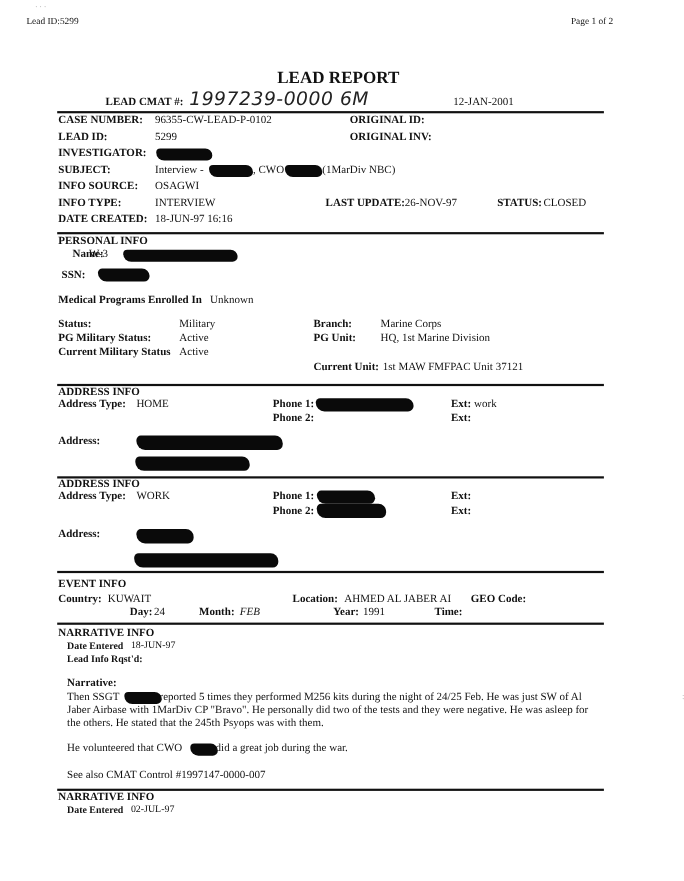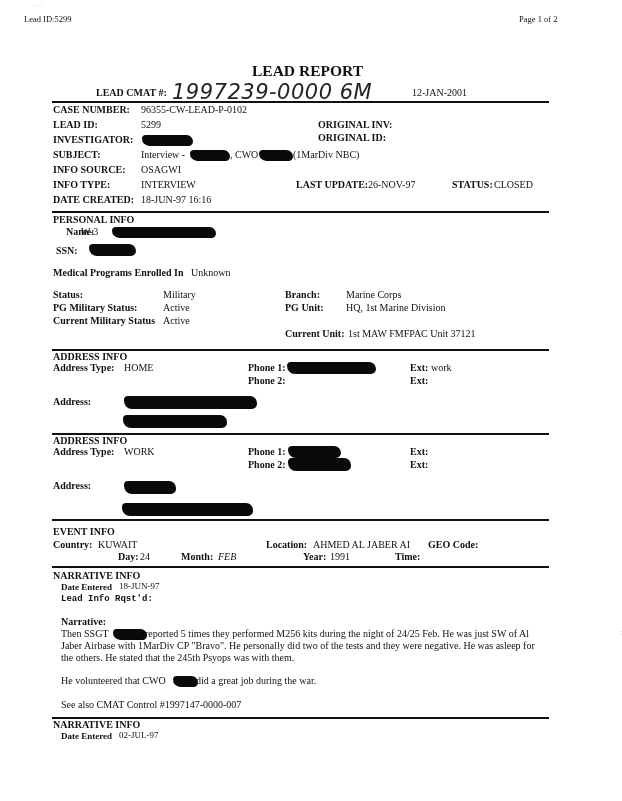--- a/index.html
+++ b/index.html
@@ -4,21 +4,21 @@
 <style>
   html, body { margin:0; padding:0; }
   body { width:622px; height:801px; background:#ffffff; position:relative; overflow:hidden;
          font-family:"Liberation Serif", serif; color:#111; }
   .abs { position:absolute; white-space:nowrap; }
   .s9 { font-size:9px; }
   .s10 { font-size:10px; }
   .b { font-weight:bold; }
   .line { position:absolute; left:52px; width:497px; background:#111; }
   .red { position:absolute; background:#0a0a0a; border-radius:4px 7px 5px 8px; }
-  .hand { font-family:"DejaVu Sans", sans-serif; font-style:italic; font-size:21px; letter-spacing:0.5px; color:#222; }
+  .hand { font-family:"DejaVu Sans", sans-serif; font-style:italic; font-size:17px; letter-spacing:0.5px; color:#222; }
   .dots { color:#bbb; font-size:8px; }
 </style>
 </head>
 <body>
 
 <div class="abs dots" style="left:32px;top:-1px;">. . .</div>
 
 <div class="abs s9" style="left:24px;top:14px;font-size:8.5px;">Lead ID:5299</div>
 <div class="abs s9" style="left:519px;top:14px;font-size:8.5px;">Page  1 of   2</div>
 
@@ -41,21 +41,21 @@
 <div class="abs s10" style="left:230px;top:149px;">, CWO</div>
 <div class="red" style="left:259px;top:150px;width:34px;height:11px;"></div>
 <div class="abs s10" style="left:293px;top:149px;">(1MarDiv NBC)</div>
 <div class="abs b s10" style="left:53px;top:164px;">INFO SOURCE:</div>
 <div class="abs s10" style="left:141px;top:164px;">OSAGWI</div>
 <div class="abs b s10" style="left:53px;top:179px;">INFO TYPE:</div>
 <div class="abs s10" style="left:141px;top:179px;">INTERVIEW</div>
 <div class="abs b s10" style="left:53px;top:194px;">DATE CREATED:</div>
 <div class="abs s10" style="left:141px;top:194px;">18-JUN-97 16:16</div>
 
-<div class="abs b s10" style="left:318px;top:104px;margin-top:28px;">ORIGINAL ID:</div>
+<div class="abs b s10" style="left:318px;top:104px;">ORIGINAL ID:</div>
 <div class="abs b s10" style="left:318px;top:119px;">ORIGINAL INV:</div>
 <div class="abs b s10" style="left:296px;top:179px;">LAST UPDATE:</div>
 <div class="abs s10" style="left:368px;top:179px;font-family:Liberation Serif, serif;">26-NOV-97</div>
 <div class="abs b s10" style="left:452px;top:179px;">STATUS:</div>
 <div class="abs s10" style="left:494px;top:179px;">CLOSED</div>
 
 <div class="line" style="top:211px;height:2px;"></div>
 
 <div class="abs b s10" style="left:53px;top:214px;">PERSONAL INFO</div>
 <div class="abs b s10" style="left:53px;top:226px;margin-left:13px;">Name:</div>
@@ -124,21 +124,21 @@
 <div class="abs s10" style="left:218px;top:551px;font-style:italic;">FEB</div>
 <div class="abs b s10" style="left:303px;top:551px;">Year:</div>
 <div class="abs s10" style="left:330px;top:551px;">1991</div>
 <div class="abs b s10" style="left:395px;top:551px;">Time:</div>
 
 <div class="line" style="top:566px;height:2px;"></div>
 
 <div class="abs b s10" style="left:53px;top:570px;">NARRATIVE INFO</div>
 <div class="abs b s9" style="left:61px;top:582px;">Date Entered</div>
 <div class="abs s9" style="left:119px;top:581px;">18-JUN-97</div>
-<div class="abs b s9" style="left:61px;top:594px;font-family:Liberation Mono, monospace;">Lead Info Rqst'd:</div>
+<div class="abs b s9" style="left:61px;top:594px;">Lead Info Rqst'd:</div>
 
 <div class="abs b s10" style="left:61px;top:616px;">Narrative:</div>
 <div class="abs s10" style="left:61px;top:628px;">Then SSGT</div>
 <div class="red" style="left:113px;top:629px;width:34px;height:11px;"></div>
 <div class="abs s10" style="left:145px;top:628px;"> reported 5 times they performed M256 kits during the night of 24/25 Feb.   He was just SW of Al</div>
 <div class="abs s10" style="left:61px;top:640px;">Jaber Airbase with 1MarDiv CP "Bravo". He personally did two of the tests and they were negative.  He was asleep for</div>
 <div class="abs s10" style="left:61px;top:652px;text-align:right;">the others.  He stated that the 245th Psyops was with them.</div>
 
 <div class="abs s10" style="left:61px;top:675px;">He volunteered that CWO</div>
 <div class="red" style="left:173px;top:676px;width:25px;height:11px;"></div>

